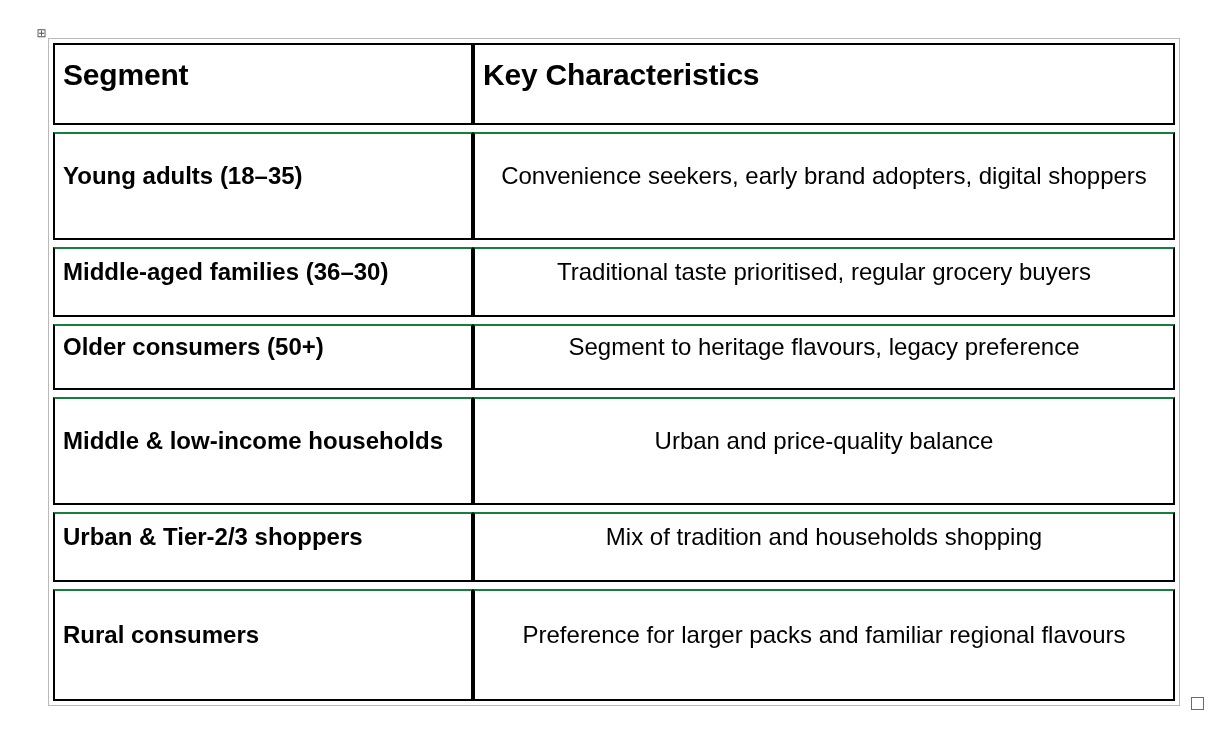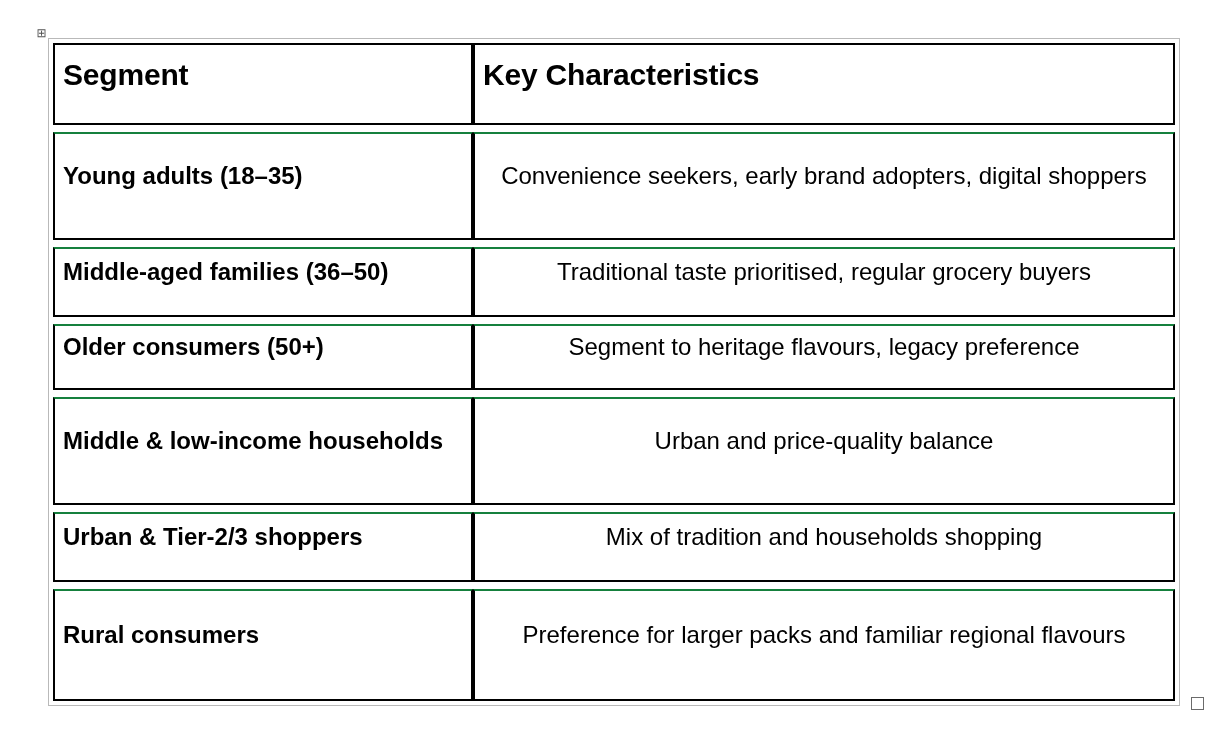--- a/index.html
+++ b/index.html
@@ -142,21 +142,21 @@
         </td>
       </tr>
 
       <tr class="row-spacer">
           <td></td>
           <td></td>
         </tr>
 
       <tr class="r-1">
         <td class="col-seg">
-          <div class="seg-text">Middle-aged families (36–50)</div>
+          <div class="seg-text">Middle-aged families (36–30)</div>
         </td>
         <td class="col-key">
           <div class="key-text">Traditional taste prioritised, regular grocery buyers</div>
         </td>
       </tr>
 
       <tr class="row-spacer">
           <td></td>
           <td></td>
         </tr>

